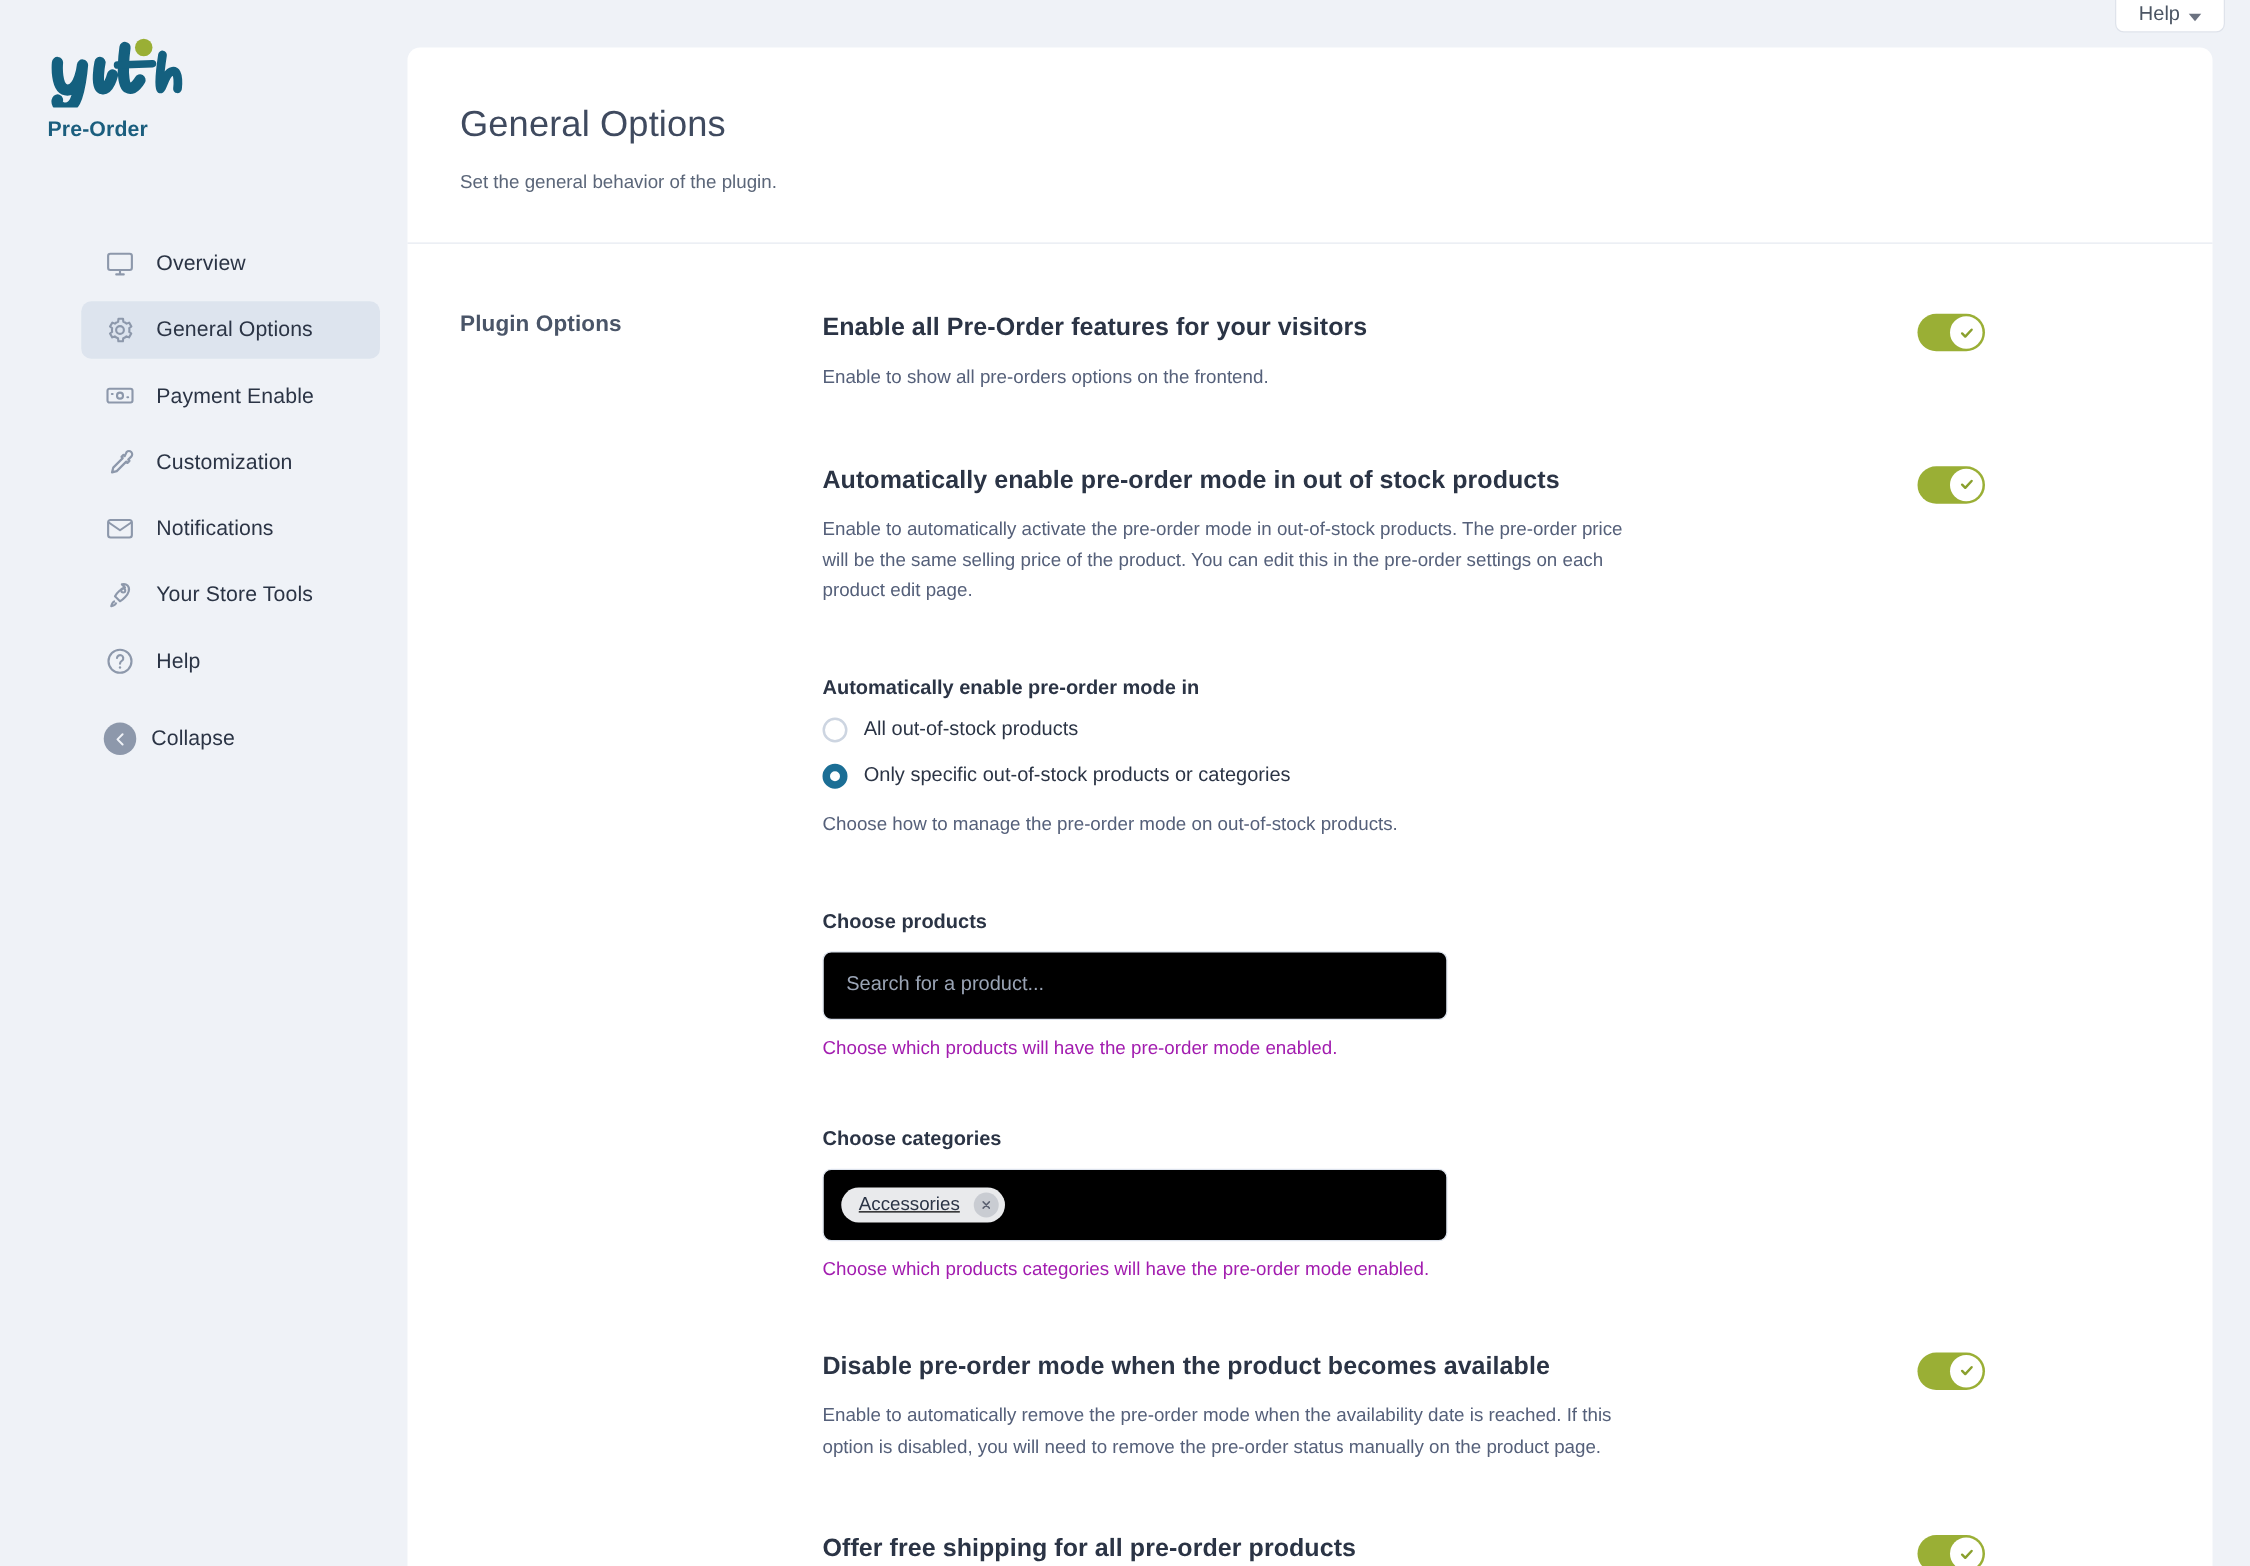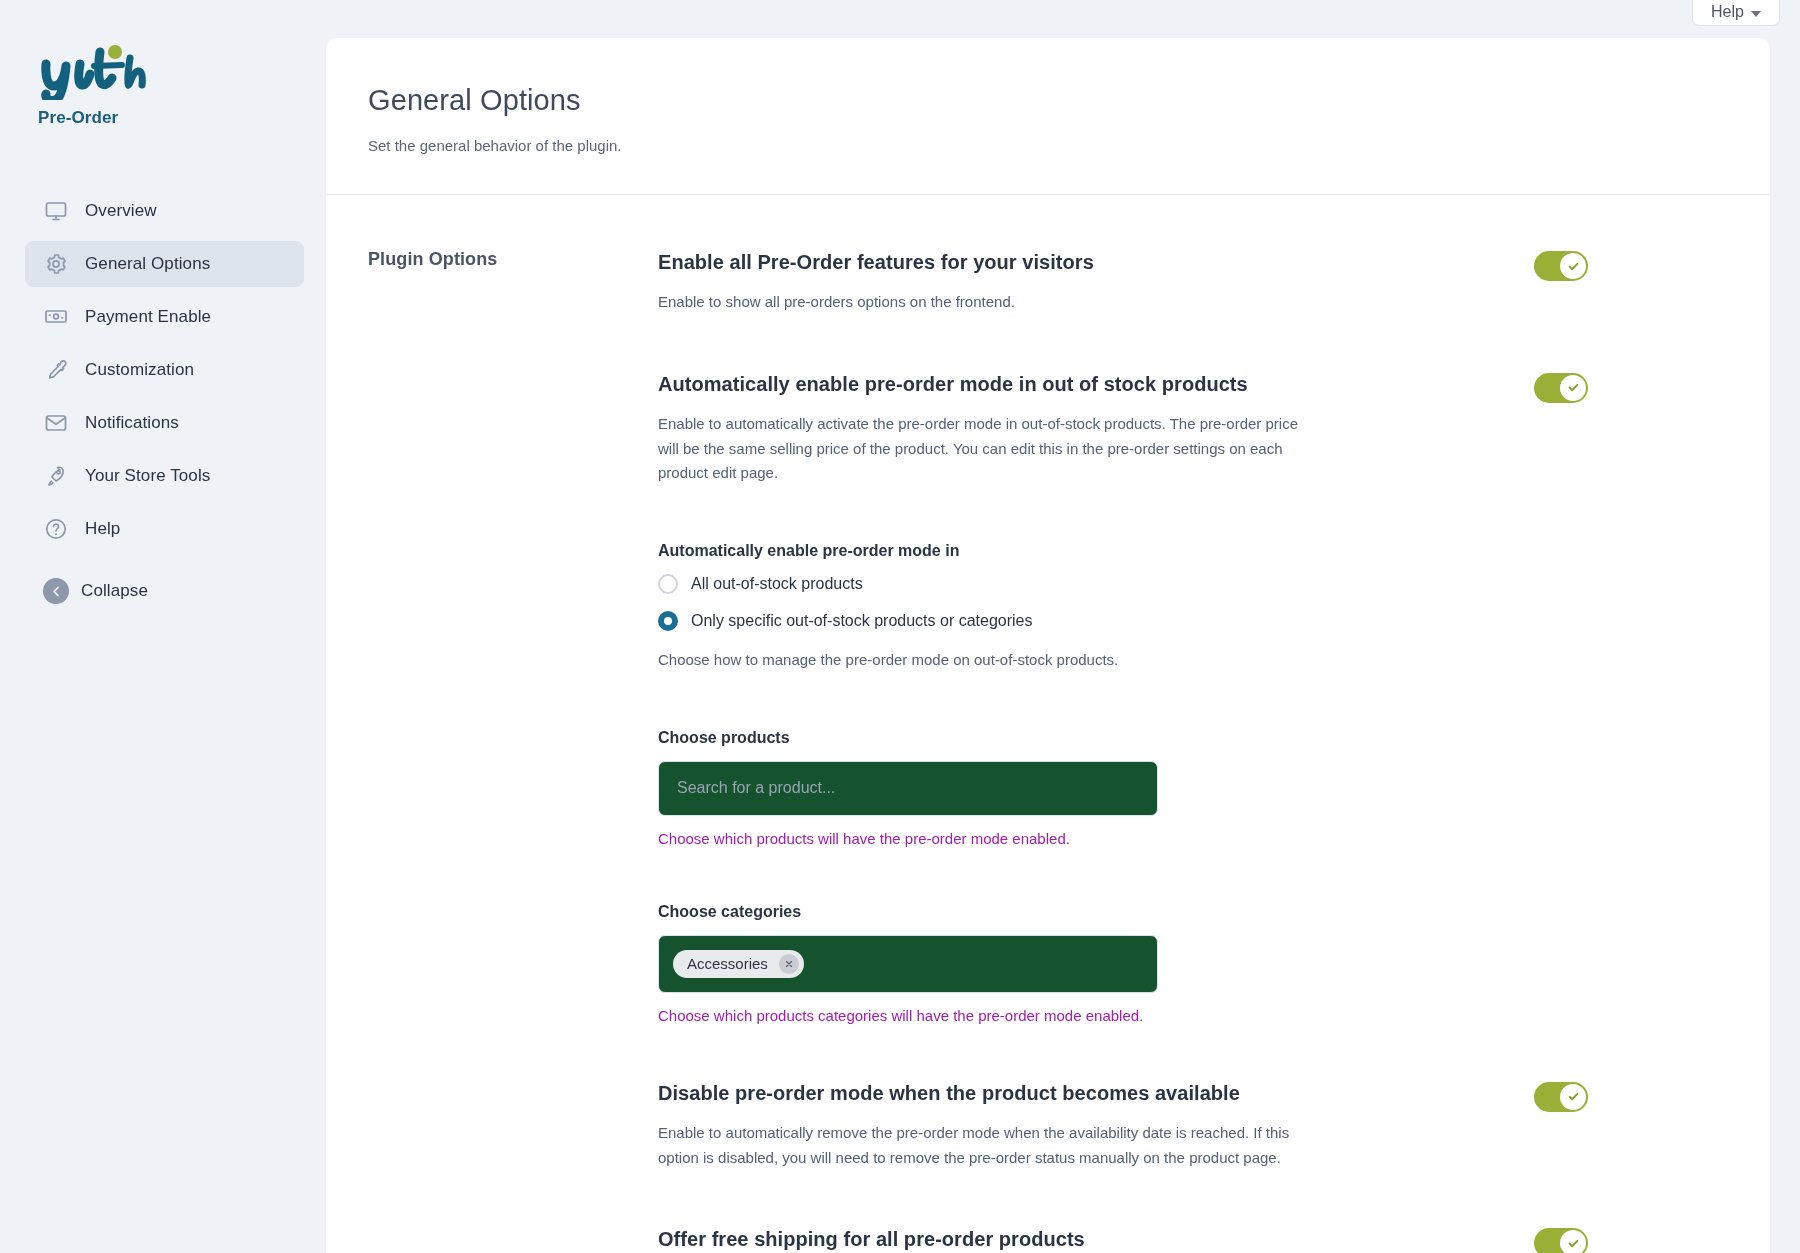--- a/index.html
+++ b/index.html
@@ -56,41 +56,42 @@
   .sidebar {
     position: absolute;
     top: 0; left: 0;
     width: 326px;
     height: 1253px;
     background: #eff2f7;
   }
 
   .brand {
     position: absolute;
-    top: 44px;
+    top: 30px;
     left: 38px;
     width: 240px;
   }
   .brand-logo {
     display: block;
     height: 56px;
   }
   .brand-sub {
     margin-top: 8px;
     font-size: 17px;
     font-weight: bold;
     color: #1b5e7e;
     letter-spacing: 0.1px;
   }
 
   .nav {
     position: absolute;
     top: 188px;
     left: 0;
     width: 326px;
+    padding-left: 40px;
   }
   .nav-item {
     position: relative;
     display: flex;
     align-items: center;
     height: 46px;
     margin: 0 22px 7px 25px;
     padding-left: 18px;
     border-radius: 8px;
     cursor: pointer;
@@ -252,25 +253,26 @@
     font-size: 16px;
     font-weight: bold;
     color: #2b3445;
     margin-bottom: 14px;
   }
   .input-box {
     width: 500px;
     height: 55px;
     border: 1px solid #dde3ed;
     border-radius: 7px;
-    background: #14532d;
+    background: #000000;
     display: flex;
     align-items: center;
     padding: 0 18px;
     cursor: text;
+    text-decoration: underline;
   }
   .input-placeholder {
     font-size: 16px;
     color: #9aa4b5;
   }
   .input-box.tags { height: 58px; padding: 0 14px; }
   .tag {
     display: inline-flex;
     align-items: center;
     gap: 11px;

